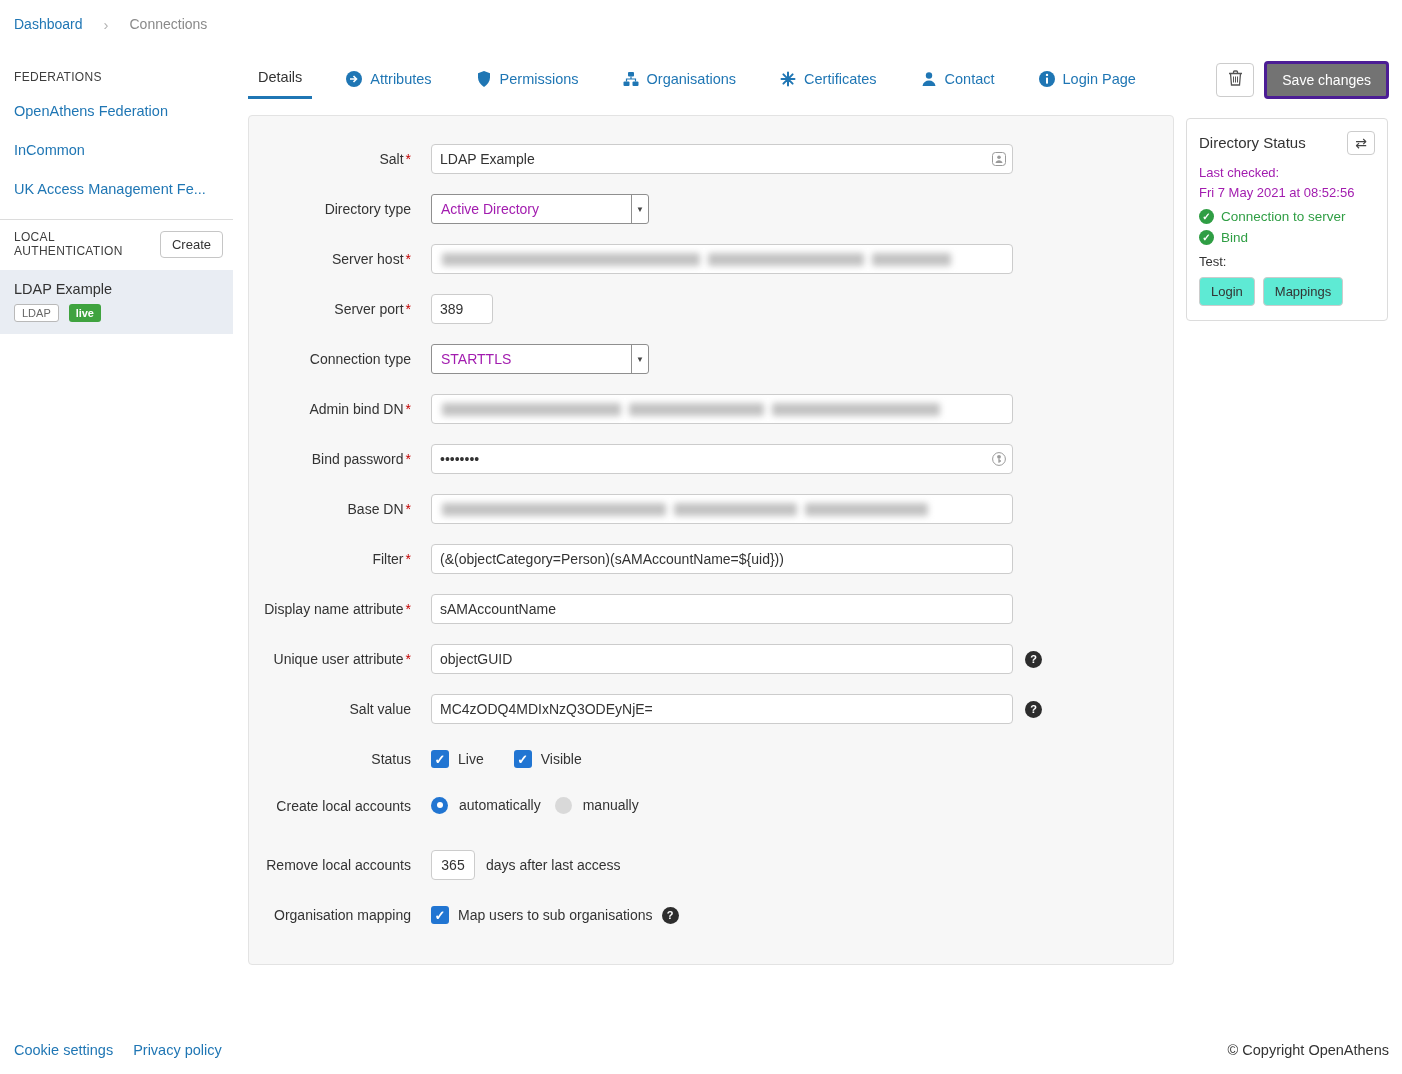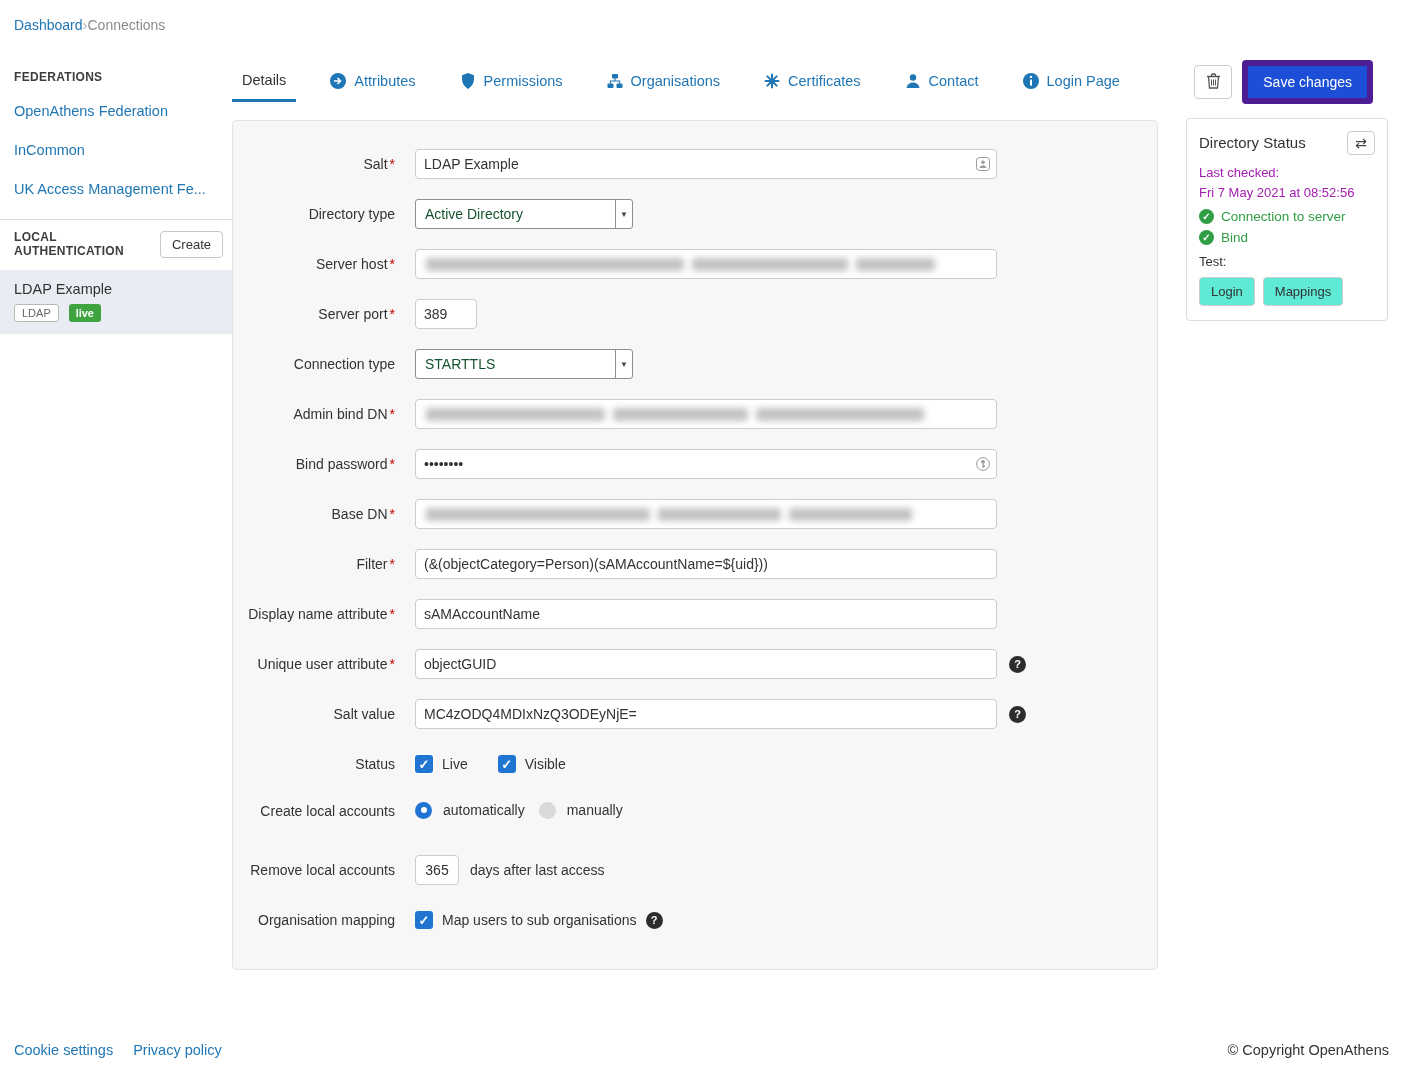--- a/index.html
+++ b/index.html
@@ -5,45 +5,45 @@
   * { box-sizing: border-box; }
   html,body { margin:0; padding:0; }
   body {
     width:1402px; height:1074px; position:relative; overflow:hidden;
     background:#ffffff; color:#333;
     font-family:"Liberation Sans", sans-serif; font-size:14px;
   }
   .link { color:#1f76b4; cursor:pointer; text-decoration:none; }
 
   
-  .breadcrumb { position:absolute; top:16px; left:14px; display:flex; align-items:center; gap:0; font-size:14px; }
+  .breadcrumb { position:absolute; top:16px; left:14px; display:flex; align-items:flex-start; gap:21px; font-size:14px; }
   .crumb-sep { color:#b3b3b3; font-size:15px; }
   .crumb-current { color:#8a8a8a; }
 
   
   .sidebar { position:absolute; top:64px; left:0; width:233px; }
-  .side-header { font-size:12px; color:#3d3d3d; padding:6px 14px 8px; letter-spacing:.3px;font-weight:bold; }
+  .side-header { font-size:12px; color:#3d3d3d; padding:6px 14px 8px; letter-spacing:.3px; }
   .side-link { display:block; padding:11px 14px 12px; font-size:14.5px; }
   .side-divider { border-top:1px solid #dcdcdc; margin:10px 0 6px; }
   .local-header { display:flex; align-items:center; justify-content:space-between; padding:4px 10px 4px 14px; margin-bottom:8px; }
   .create-btn { border:1px solid #c6c6c6; background:#fff; border-radius:4px; padding:5px 11px; font-size:13px; color:#333; font-family:inherit; cursor:pointer; }
   .conn-item { background:#e9edf3; padding:11px 14px 12px; cursor:pointer; }
   .conn-name { margin-bottom:7px; font-size:14.5px; }
   .badge-ldap { display:inline-block; border:1px solid #b9b9b9; color:#666; background:#fff; border-radius:3px; font-size:11px; padding:2px 7px; margin-right:6px; }
   .badge-live { display:inline-block; background:#3fa33f; color:#fff; border-radius:3px; font-size:11px; font-weight:bold; padding:3px 7px; }
 
   
-  .main { position:absolute; left:232px; top:60px; width:1141px; }
+  .main { position:absolute; left:248px; top:60px; width:1141px; }
   .tabbar { display:flex; align-items:center; }
   .tab { display:flex; align-items:center; gap:8px; padding:9px 10px 11px; margin-right:24px; color:#1f76b4; font-size:14.5px; cursor:pointer; }
   .tab.active { color:#333; border-bottom:3px solid #1f76b4; }
   .ticon { width:16px; height:16px; display:inline-flex; }
   .tabbar-actions { margin-left:auto; display:flex; gap:10px; align-items:center; }
   .trash-btn { width:38px; height:34px; border:1px solid #ccc; border-radius:4px; background:#fff; display:flex; align-items:center; justify-content:center; cursor:pointer; }
-  .save-btn { background:#1d4ed8; color:#fff; border:6px solid #4c1d95; border-radius:4px; padding:8px 15px; font-size:14px; font-family:inherit; cursor:pointer; }
+  .save-btn { background:#737373; color:#fff; border:3px solid #4c1d95; border-radius:4px; padding:8px 15px; font-size:14px; font-family:inherit; cursor:pointer; }
 
   
   .panel { margin-top:16px; width:926px; background:#f7f7f7; border:1px solid #e3e3e3; border-radius:4px; padding:28px 0 34px; }
   .row { display:flex; align-items:center; margin-bottom:20px; min-height:30px; }
   .row-top { align-items:flex-start; }
   .row-top .lbl { margin-top:4px; }
   .lbl { width:182px; text-align:right; padding-right:20px; flex:none; color:#333; }
   .req { color:#c30000; margin-left:2px; }
   .ctl { display:flex; align-items:center; }
   input.txt {
@@ -54,21 +54,21 @@
   .w-port { width:62px; }
   .w-days { width:44px; text-align:center; }
   .input-wrap { position:relative; display:flex; align-items:center; }
   .input-wrap input { padding-right:28px; }
   .addon { position:absolute; right:7px; top:50%; transform:translateY(-50%); display:inline-flex; }
 
   .redacted-input { width:582px; height:30px; border:1px solid #ccc; border-radius:4px; background:#fff; display:flex; align-items:center; gap:8px; padding:0 10px; overflow:hidden; }
   .blur-bar { height:13px; background:#c3c3c3; border-radius:2px; filter:blur(3px); }
 
   .sel { display:flex; width:218px; height:30px; border:1px solid #8f8f8f; border-radius:3px; background:#fff; align-items:stretch; cursor:pointer; }
-  .sel-val { flex:1; display:flex; align-items:center; padding:0 9px; color:#14532d; }
+  .sel-val { flex:1; display:flex; align-items:center; padding:0 9px; color:#a21caf; }
   .sel-btn { width:17px; border-left:1px solid #8f8f8f; display:flex; align-items:center; justify-content:center; font-size:8px; color:#444; }
 
   .cb { width:18px; height:18px; border-radius:3px; background:#2175d2; color:#fff; display:inline-flex; align-items:center; justify-content:center; font-size:13px; font-weight:bold; margin-right:9px; flex:none; cursor:pointer; }
   .cb-group { display:flex; align-items:center; margin-right:30px; }
   .radio-line { display:flex; align-items:center; height:22px; }
   .radio-on { width:17px; height:17px; border-radius:50%; background:#2175d2; display:inline-flex; align-items:center; justify-content:center; margin-right:11px; flex:none; cursor:pointer; }
   .radio-on::after { content:""; width:6px; height:6px; border-radius:50%; background:#fff; }
   .radio-off { width:17px; height:17px; border-radius:50%; background:#d9d9d9; margin-right:11px; flex:none; cursor:pointer; }
   .stack { display:flex; flex-direction:row; gap:14px; }
   .help { width:17px; height:17px; border-radius:50%; background:#2d2d2d; color:#fff; font-size:11px; font-weight:bold; display:inline-flex; align-items:center; justify-content:center; margin-left:12px; flex:none; cursor:pointer; }

